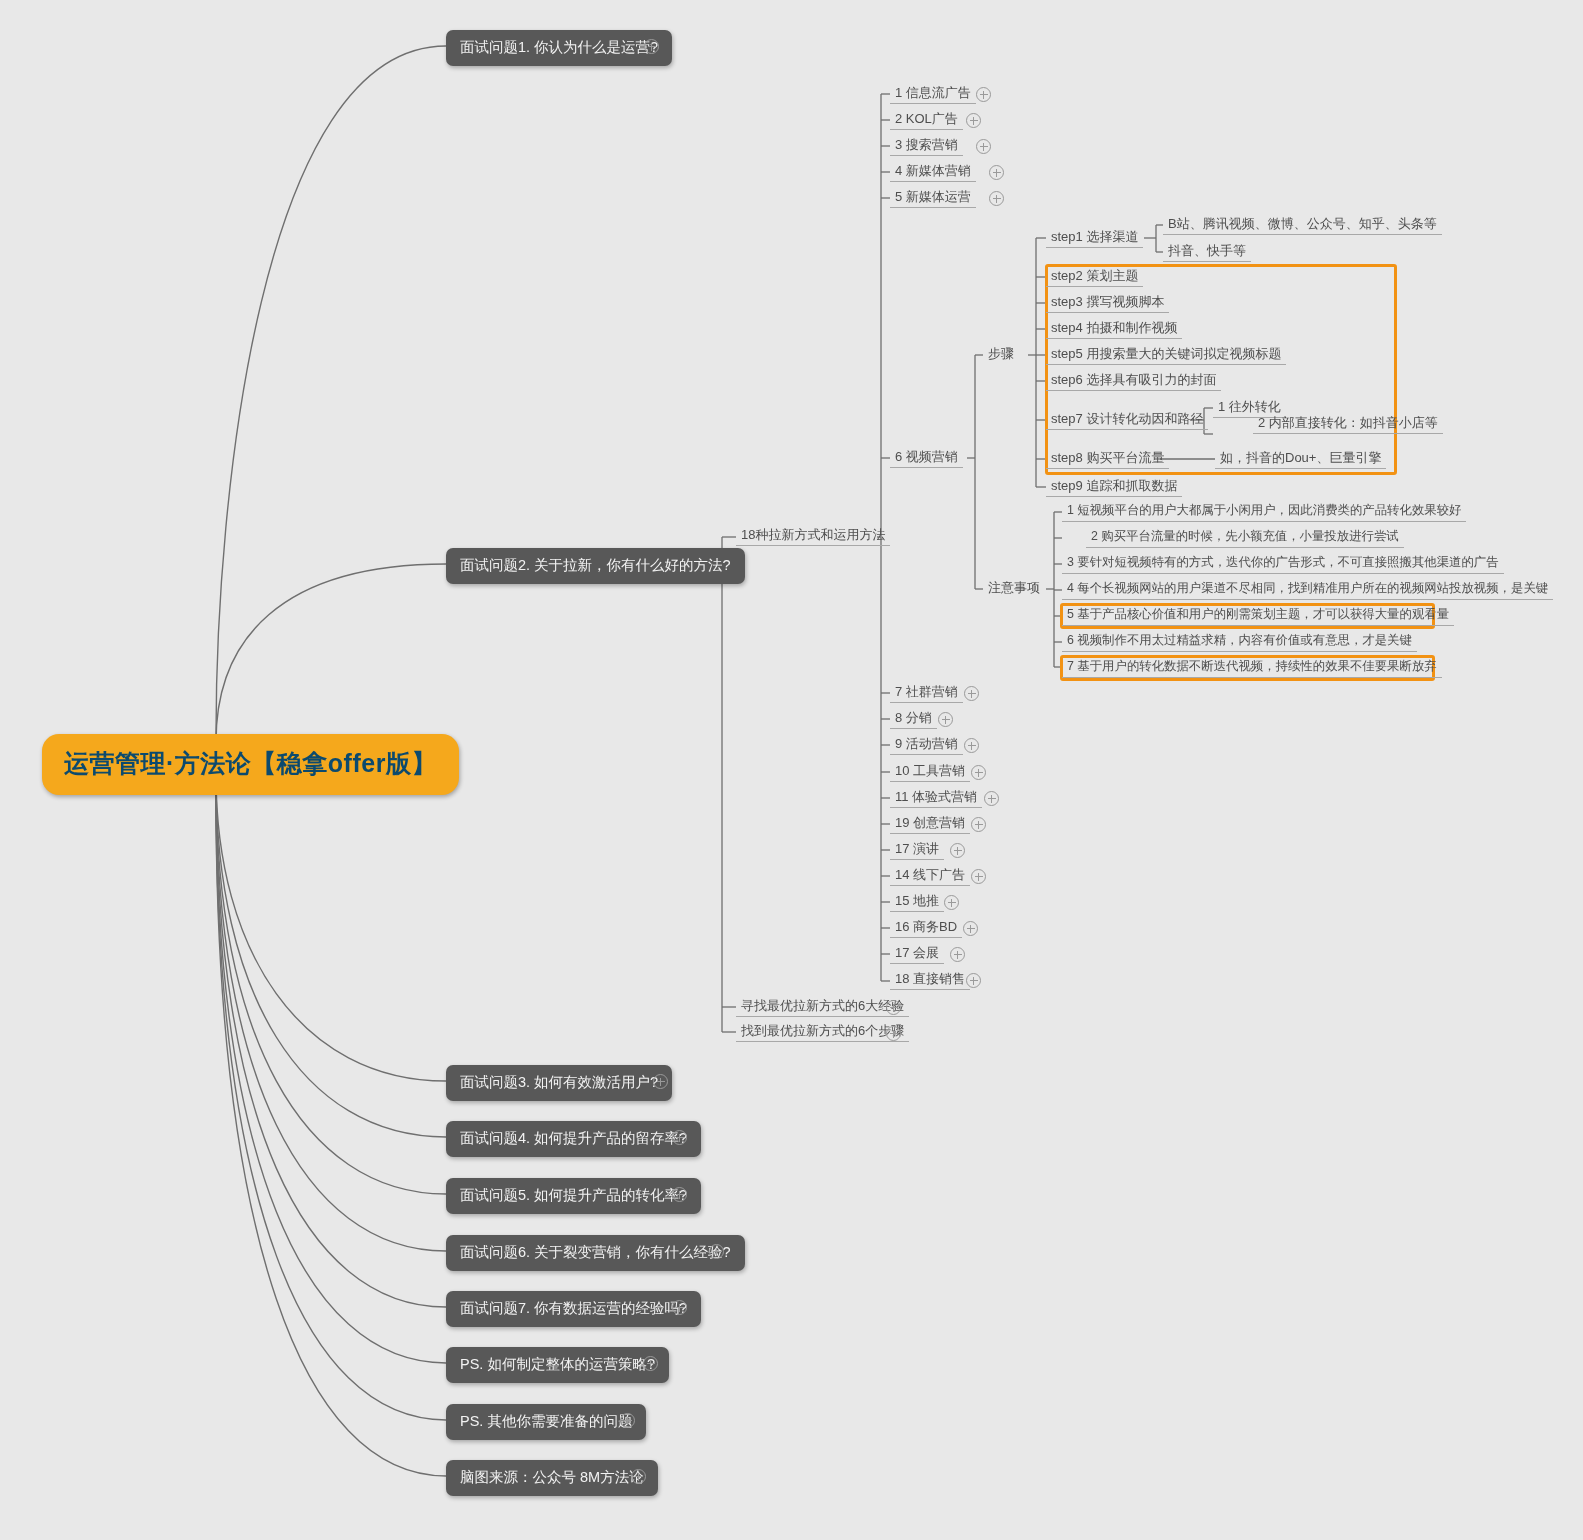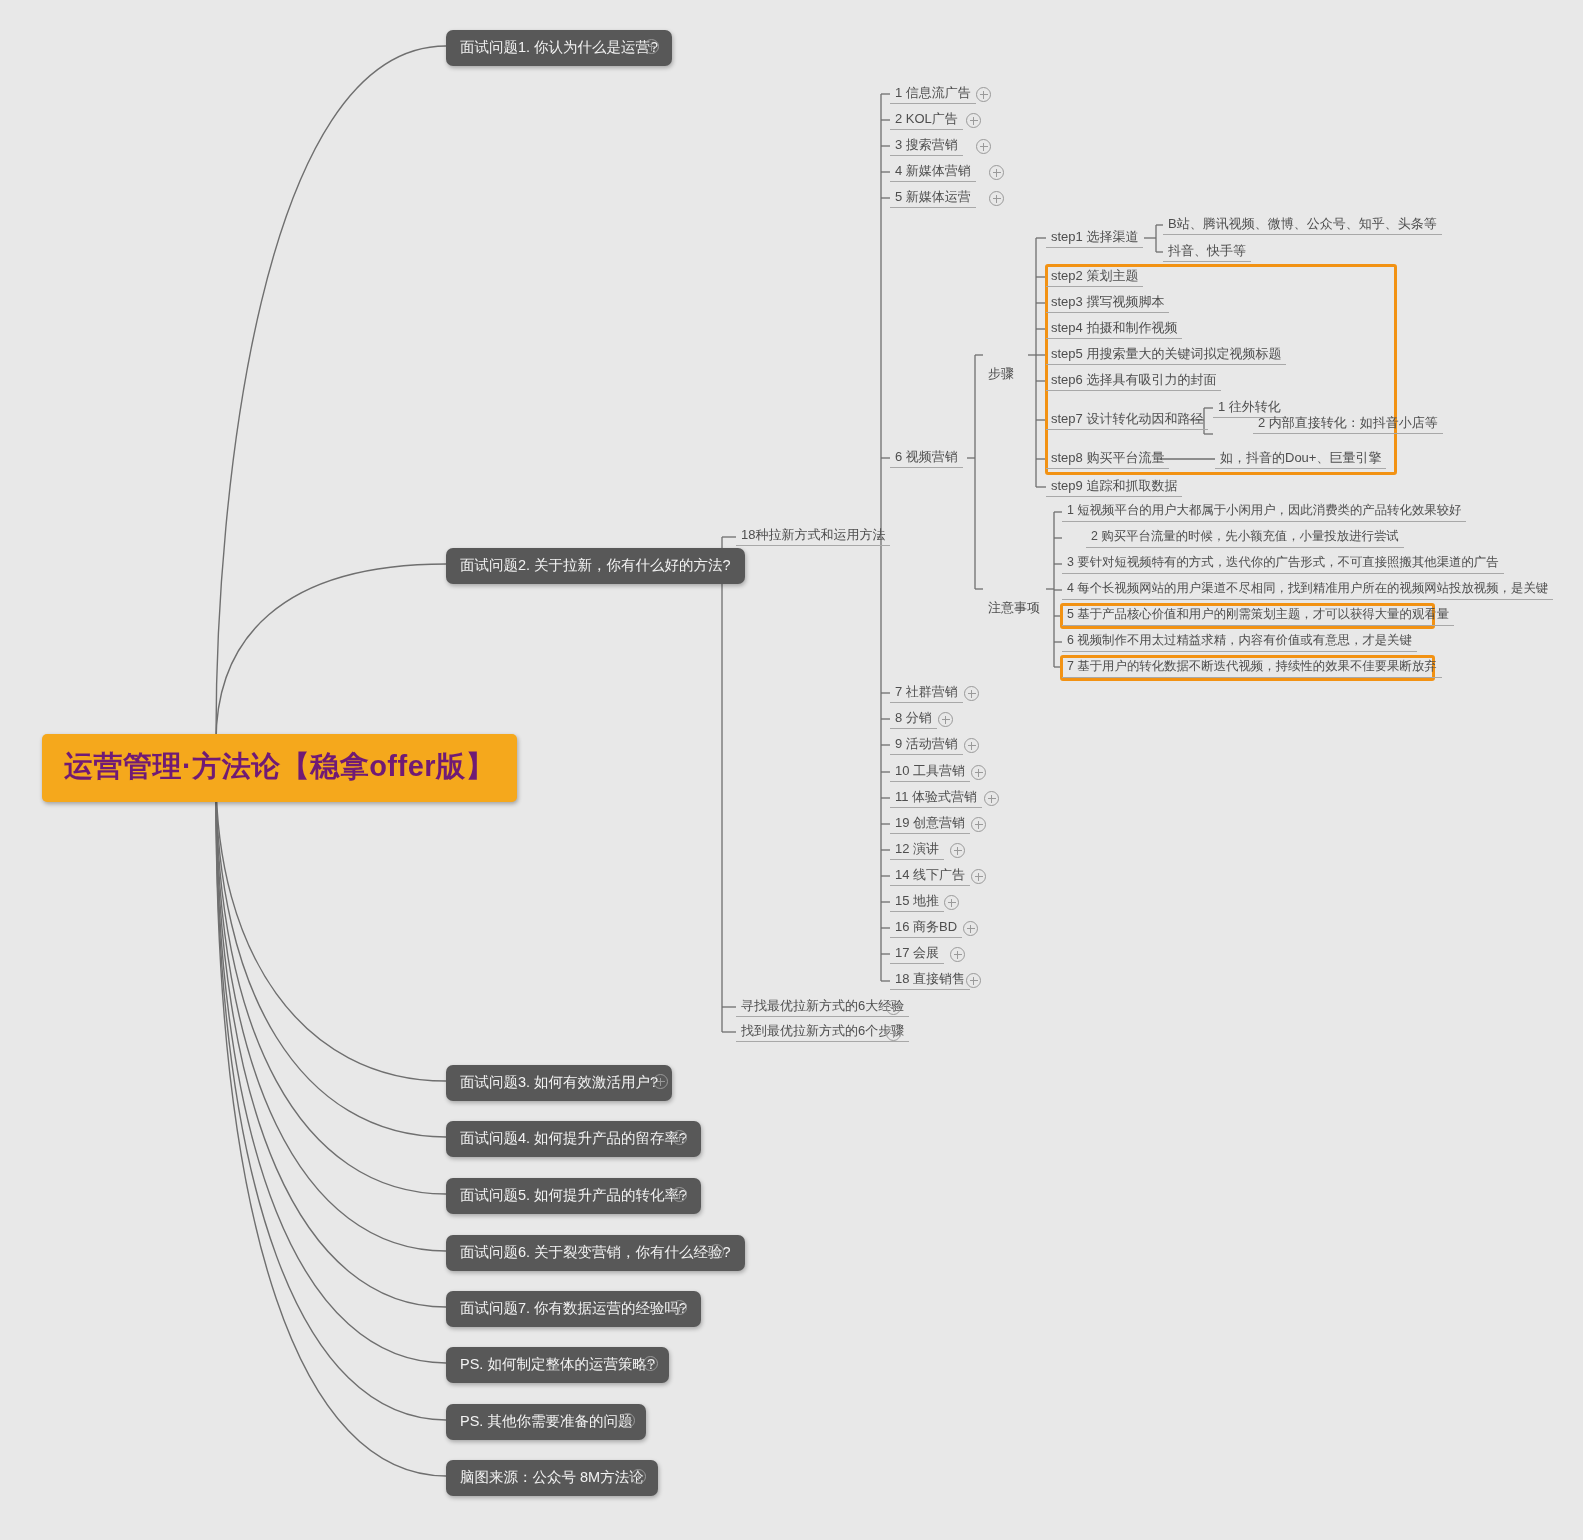--- a/index.html
+++ b/index.html
@@ -10,24 +10,24 @@
     overflow:hidden;
     position:relative;
   }
   #canvas{position:absolute;left:0;top:0;width:1583px;height:1540px;}
   svg#links{position:absolute;left:0;top:0;width:1583px;height:1540px;pointer-events:none;}
 
   
   .root-node{
     position:absolute;
     background:#f5a81c;
-    border-radius:5px;
+    border-radius:17px;
     box-shadow:1px 2px 4px rgba(0,0,0,.30);
-    color:#701a75;
-    font-size:29px;
+    color:#0c4a6e;
+    font-size:25px;
     font-weight:600;
     letter-spacing:.5px;
     padding:13px 22px 15px 22px;
     white-space:nowrap;
     z-index:6;
   }
 
   
   .q-node{
     position:absolute;
@@ -45,21 +45,21 @@
   .t-node{
     position:absolute;
     color:#4e4e4e;
     font-size:13px;
     white-space:nowrap;
     border-bottom:1px solid #a8a8a8;
     padding:0 5px 3px 5px;
     line-height:15px;
     z-index:4;
   }
-  .t-node.nb{border-bottom:none;margin-top:20px;}
+  .t-node.nb{border-bottom:none;}
   .t-node.s12{font-size:12.4px;}
 
   
   .plus{
     position:absolute;
     width:13px;height:13px;
     border:1px solid #9a9a9a;
     border-radius:50%;
     color:#8d8d8d;
     z-index:7;
@@ -237,21 +237,21 @@
 
   <div class="t-node" style="left:890px;top:763px;">10 工具营销</div>
   <div class="plus" style="left:971px;top:765px;"></div>
 
   <div class="t-node" style="left:890px;top:789px;">11 体验式营销</div>
   <div class="plus" style="left:984px;top:791px;"></div>
 
   <div class="t-node" style="left:890px;top:815px;">19 创意营销</div>
   <div class="plus" style="left:971px;top:817px;"></div>
 
-  <div class="t-node" style="left:890px;top:841px;">12 演讲</div>
+  <div class="t-node" style="left:890px;top:841px;">17 演讲</div>
   <div class="plus" style="left:950px;top:843px;"></div>
 
   <div class="t-node" style="left:890px;top:867px;">14 线下广告</div>
   <div class="plus" style="left:971px;top:869px;"></div>
 
   <div class="t-node" style="left:890px;top:893px;">15 地推</div>
   <div class="plus" style="left:944px;top:895px;"></div>
 
   <div class="t-node" style="left:890px;top:919px;">16 商务BD</div>
   <div class="plus" style="left:963px;top:921px;"></div>

